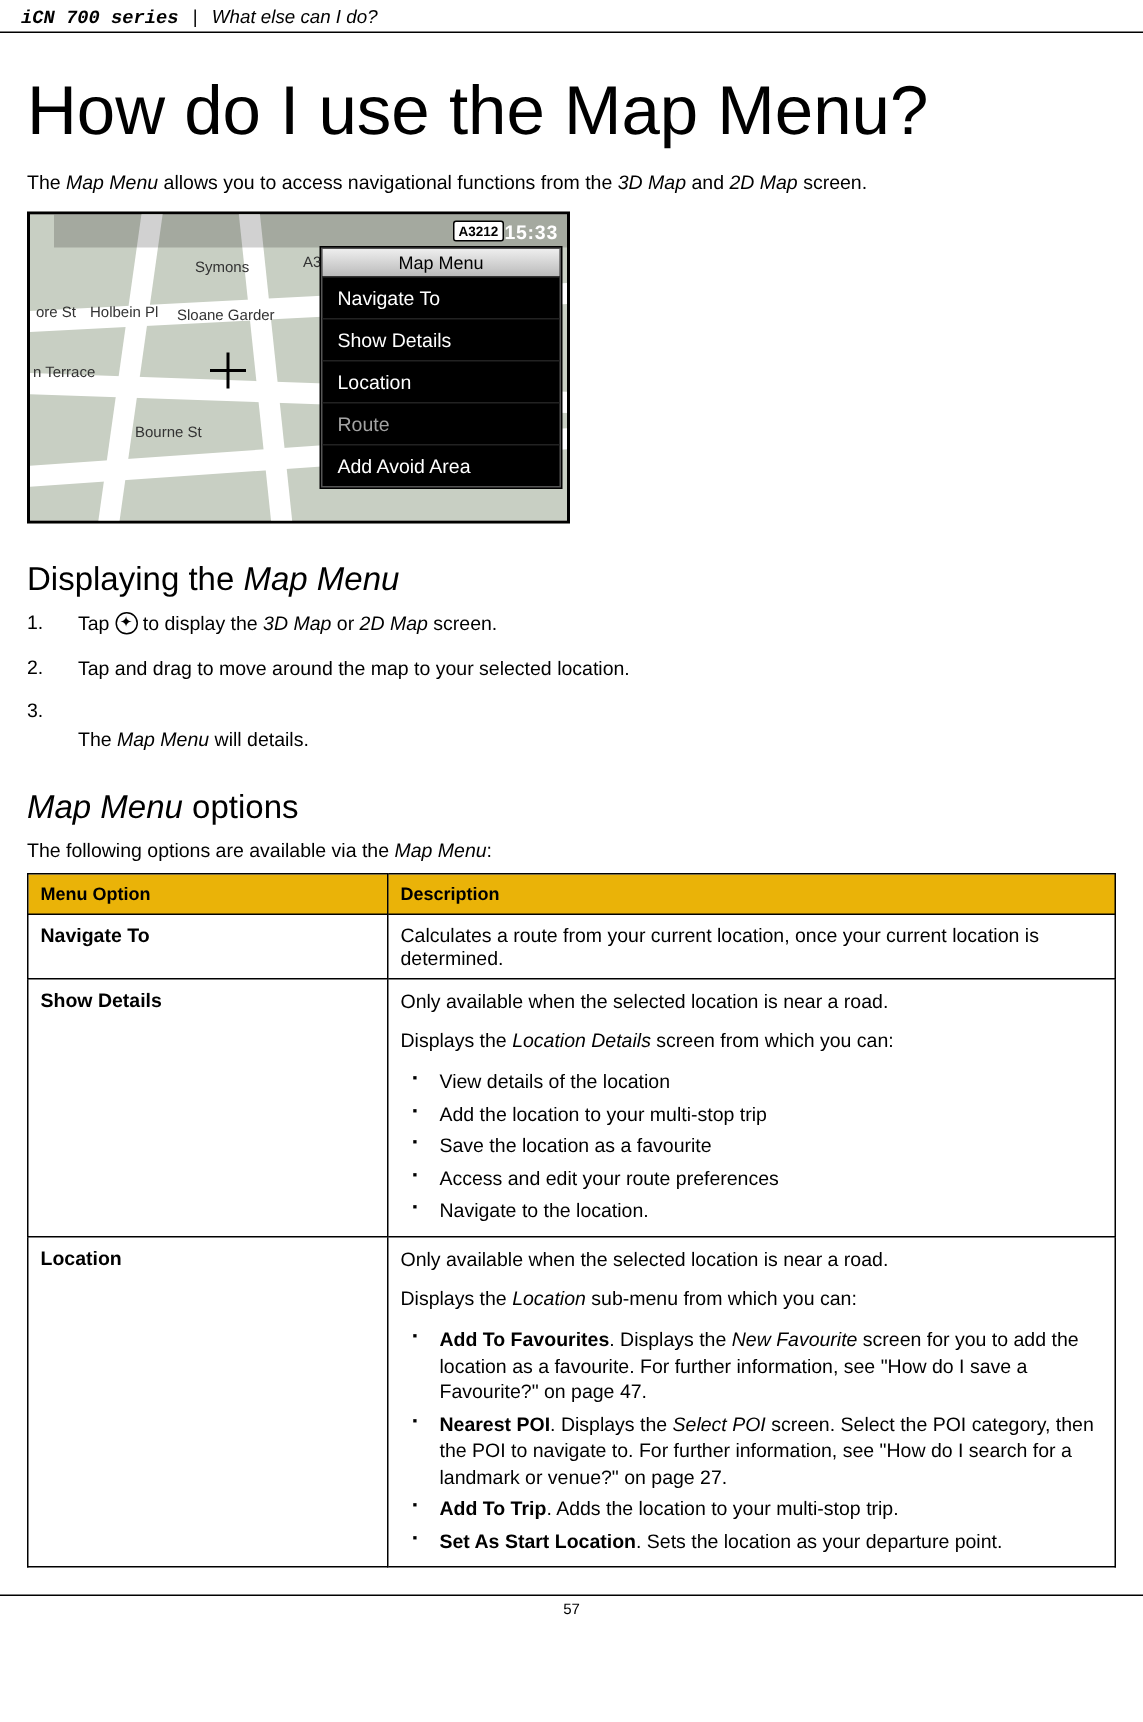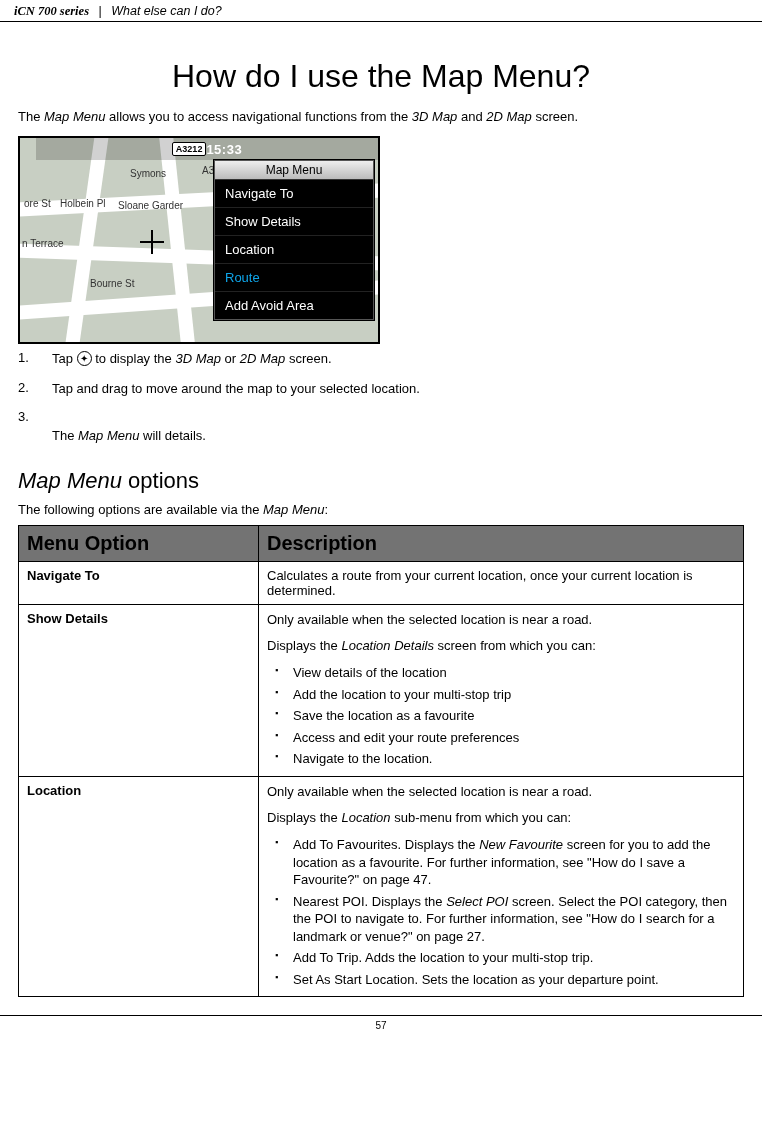--- a/index.html
+++ b/index.html
@@ -12,47 +12,46 @@
     width: 762px;
   }
   .page { padding: 0; }
   .header-rule {
     display: flex;
     align-items: baseline;
     border-bottom: 1px solid #000;
     padding: 4px 14px 2px 14px;
     font-size: 12.5px;
   }
-  .header-left { font-family: Liberation Serif, serif; font-weight: bold; font-style: italic; }
+  .header-left { font-family: Liberation Mono, monospace; font-weight: bold; font-style: italic; }
   .header-sep { padding: 0 6px; font-family: Verdana, Arial, sans-serif; }
   .header-right { font-family: Verdana, Arial, sans-serif; font-style: italic; }
   .content { padding: 14px 18px 0 18px; }
   h1 {
     font-family: Verdana, Arial, sans-serif;
     font-weight: normal;
-    font-size: 32px;
-    margin: 22px 0 14px 0;
-    text-align: center;
+    font-size: 46px;
+    margin: 10px 0 14px 0;
   }
   .intro { font-size: 13px; margin: 0 0 12px 0; }
   .italic { font-style: italic; }
 
   
   .shot {
     width: 362px;
     height: 208px;
     border: 2px solid #000;
     position: relative;
     overflow: hidden;
     background: #efeee6;
     font-family: Arial, sans-serif;
   }
   .shot-status {
     position: absolute; top:0; left:16px; right:0; height:22px;
-    display:flex; justify-content:center; align-items:center;
+    display:flex; justify-content:flex-end; align-items:center;
     padding:0 6px; color:#fff; font-weight:bold; font-size:13px;
     background: rgba(0,0,0,0.18);
   }
   .shot-status .roadchip{
     background:#fff; color:#000; font-size:9px; padding:1px 3px; border:1px solid #000; border-radius:2px;
   }
   .shot-status .clock{ font-family: Arial; letter-spacing:0.5px; }
   .map-bg{
     position:absolute; inset:0;
     background:
@@ -80,21 +79,21 @@
     position:absolute; right:4px; top:22px; width:160px;
     background:#000; border:1px solid #555; box-shadow:0 0 0 1px #000;
     font-size:13px; color:#fff;
   }
   .menu-title{
     background:linear-gradient(#eee,#bbb); color:#000;
     text-align:center; font-size:12px; padding:2px 0;
     border-bottom:1px solid #333;
   }
   .menu-item{ padding:6px 10px; border-bottom:1px solid #222; }
-  .menu-item.dim{ color:#0ea5e9; }
+  .menu-item.dim{ color:#a3a3a3; }
   .menu-item:last-child{ border-bottom:none; }
 
   h2 {
     font-family: Verdana, Arial, sans-serif;
     font-weight: normal;
     font-size: 22px;
     margin: 24px 0 8px 0;
   }
   h2 .ital { font-style: italic; }
   ol.steps { padding-left: 0; margin:6px 0 0 0; list-style:none; counter-reset: step; }
@@ -115,34 +114,34 @@
   }
   .options-intro{ font-size:13px; margin:4px 0 8px 0; }
 
   table.opts{
     width:100%; border-collapse:collapse; font-size:13px;
   }
   table.opts th, table.opts td{
     border:1px solid #000; padding:6px 8px; vertical-align:top; text-align:left;
   }
   table.opts th{
-    background:#737373;
+    background:#eab308;
     font-family: Verdana, Arial, sans-serif;
-    font-size:20px; font-weight:bold;
+    font-size:12px; font-weight:bold;
   }
   table.opts td.opt{ font-weight:bold; width:240px; }
   ul.blk{ list-style:none; padding:0; margin:6px 0 0 0; }
   ul.blk > li{
     position:relative; padding:2px 0 2px 26px; line-height:1.35;
   }
   ul.blk > li:before{
     content:"▪"; position:absolute; left:8px; top:2px; font-size:9px;
   }
   .p{ margin:0 0 8px 0; line-height:1.35; }
-  .b{ font-weight:normal;margin-top:18px; }
+  .b{ font-weight:bold;margin-top:18px; }
 
   .footer{
     border-top:1px solid #000;
     margin-top:18px;
     text-align:center;
     font-size:10px;
     padding:4px 0 10px 0;
   }
 </style>
 </head>
@@ -191,20 +190,23 @@
         <div class="menu-title">Map Menu</div>
         <div class="menu-item">Navigate To</div>
         <div class="menu-item">Show Details</div>
         <div class="menu-item">Location</div>
         <div class="menu-item dim">Route</div>
         <div class="menu-item">Add Avoid Area</div>
       </div>
 
     </div>
 
+    <h2>
+      <span>Displaying the </span><span class="ital">Map Menu</span>
+    </h2>
 
     <ol class="steps">
       <li>
         <span class="num">1.</span>
         <span class="step-body">
           <span>Tap </span><span class="tap-icon">✦</span><span> to display the </span><span class="italic">3D Map</span><span> or </span><span class="italic">2D Map</span><span> screen.</span>
         </span>
       </li>
       <li>
         <span class="num">2.</span>

